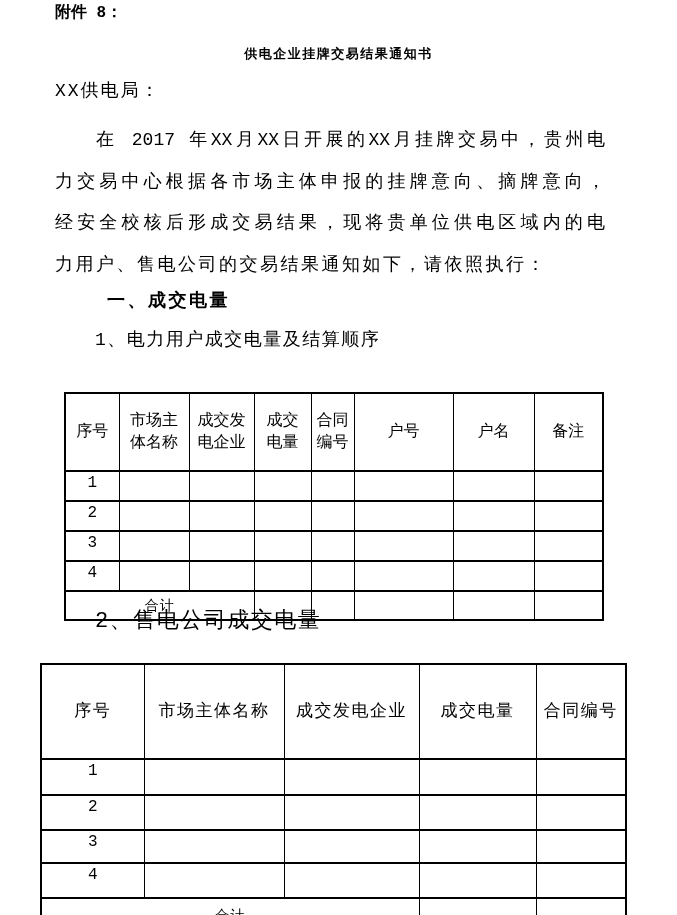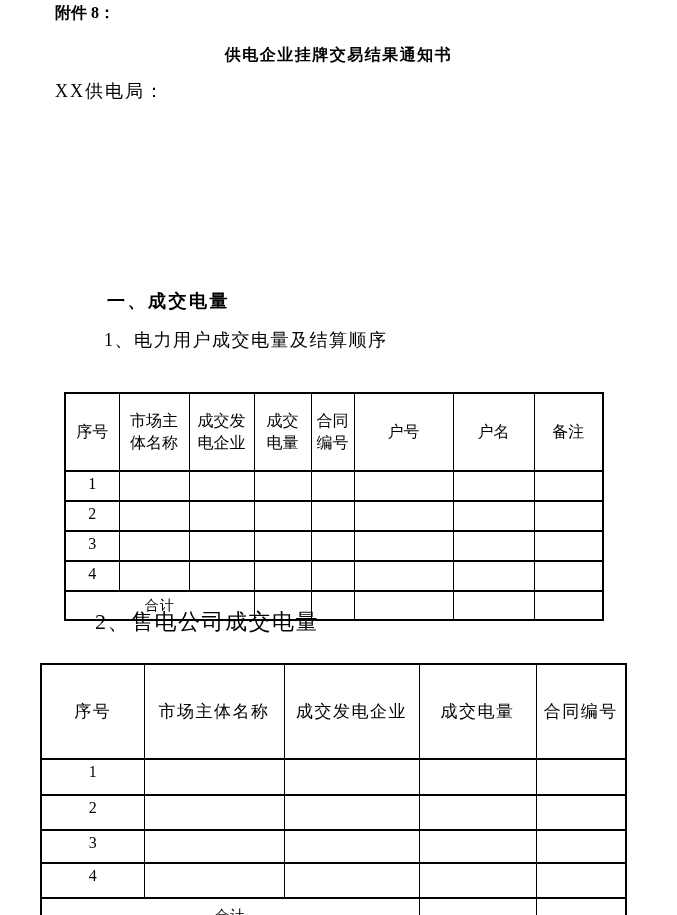--- a/index.html
+++ b/index.html
@@ -3,49 +3,49 @@
 <meta charset="utf-8">
 <style>
   html,body { margin:0; padding:0; background:#ffffff; }
   body {
     width:677px; height:915px;
     font-family:"Liberation Serif", serif;
     color:#000;
   }
   .page {
     position:relative; width:677px; height:915px;
-    background:#ffffff; overflow:hidden;
+    background:#ffffff; overflow:hidden;font-family:Liberation Mono, monospace;
   }
   .attachment {
     position:absolute; left:55px; top:3px;
     font-size:16px; font-weight:bold; line-height:20px;
   }
   .doc-title {
     position:absolute; left:0; right:0; top:42px;
-    text-align:center; font-size:16px; font-weight:bold;
+    text-align:center; font-size:13px; font-weight:bold;
     letter-spacing:1.5px; line-height:26px;
   }
   .salutation {
     position:absolute; left:55px; top:80px;
     font-size:18px; letter-spacing:2px; line-height:22px;
   }
   .paragraph {
     position:absolute; left:55px; top:120px; width:550px;
     font-size:18px; line-height:41.5px;
   }
   .para-line { text-align:justify; text-align-last:justify; }
   .para-line.first { text-indent:41px; }
   .para-line.last { text-align:left; text-align-last:left; letter-spacing:2.5px; }
   .heading-1 {
     position:absolute; left:93px; top:291px;
     font-size:18px; font-weight:bold; letter-spacing:2.5px; line-height:20px;margin-left:14px;
   }
   .heading-sub1 {
     position:absolute; left:95px; top:329px;
-    font-size:18px; letter-spacing:1.5px; line-height:22px;margin-left:9px;
+    font-size:18px; letter-spacing:1.5px; line-height:22px;
   }
   .heading-sub2 {
     position:absolute; left:95px; top:611px;
     font-size:22px; letter-spacing:1.5px; line-height:22px;
   }
   table.doc-table {
     position:absolute;
     border-collapse:collapse; table-layout:fixed;
     border:2px solid #000;
     empty-cells:show;
@@ -75,20 +75,26 @@
 <body>
 
 <div class="page">
 
   <div class="attachment">附件 8：</div>
 
   <div class="doc-title">供电企业挂牌交易结果通知书</div>
 
   <div class="salutation">XX供电局：</div>
 
+  <div class="paragraph">
+    <div class="para-line first">在 2017 年XX月XX日开展的XX月挂牌交易中，贵州电</div>
+    <div class="para-line">力交易中心根据各市场主体申报的挂牌意向、摘牌意向，</div>
+    <div class="para-line">经安全校核后形成交易结果，现将贵单位供电区域内的电</div>
+    <div class="para-line last">力用户、售电公司的交易结果通知如下，请依照执行：</div>
+  </div>
 
   <div class="heading-1">一、成交电量</div>
 
   <div class="heading-sub1">1、电力用户成交电量及结算顺序</div>
 
   <table class="doc-table" id="table1">
     <colgroup>
       <col style="width:54px">
         <col style="width:70px">
         <col style="width:65px">

